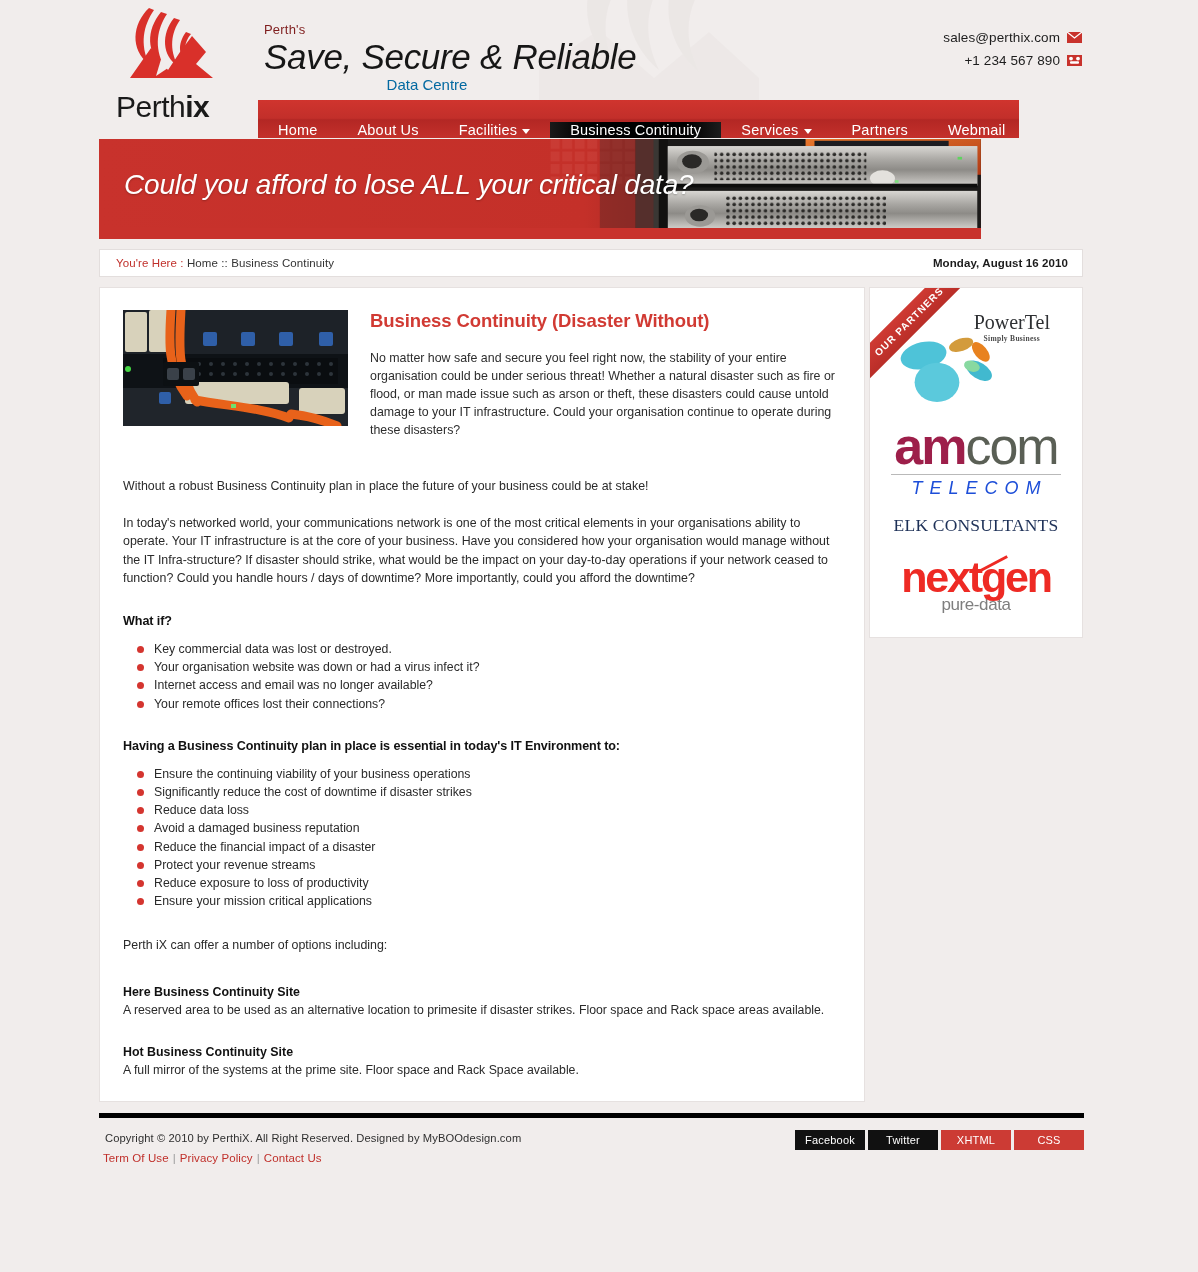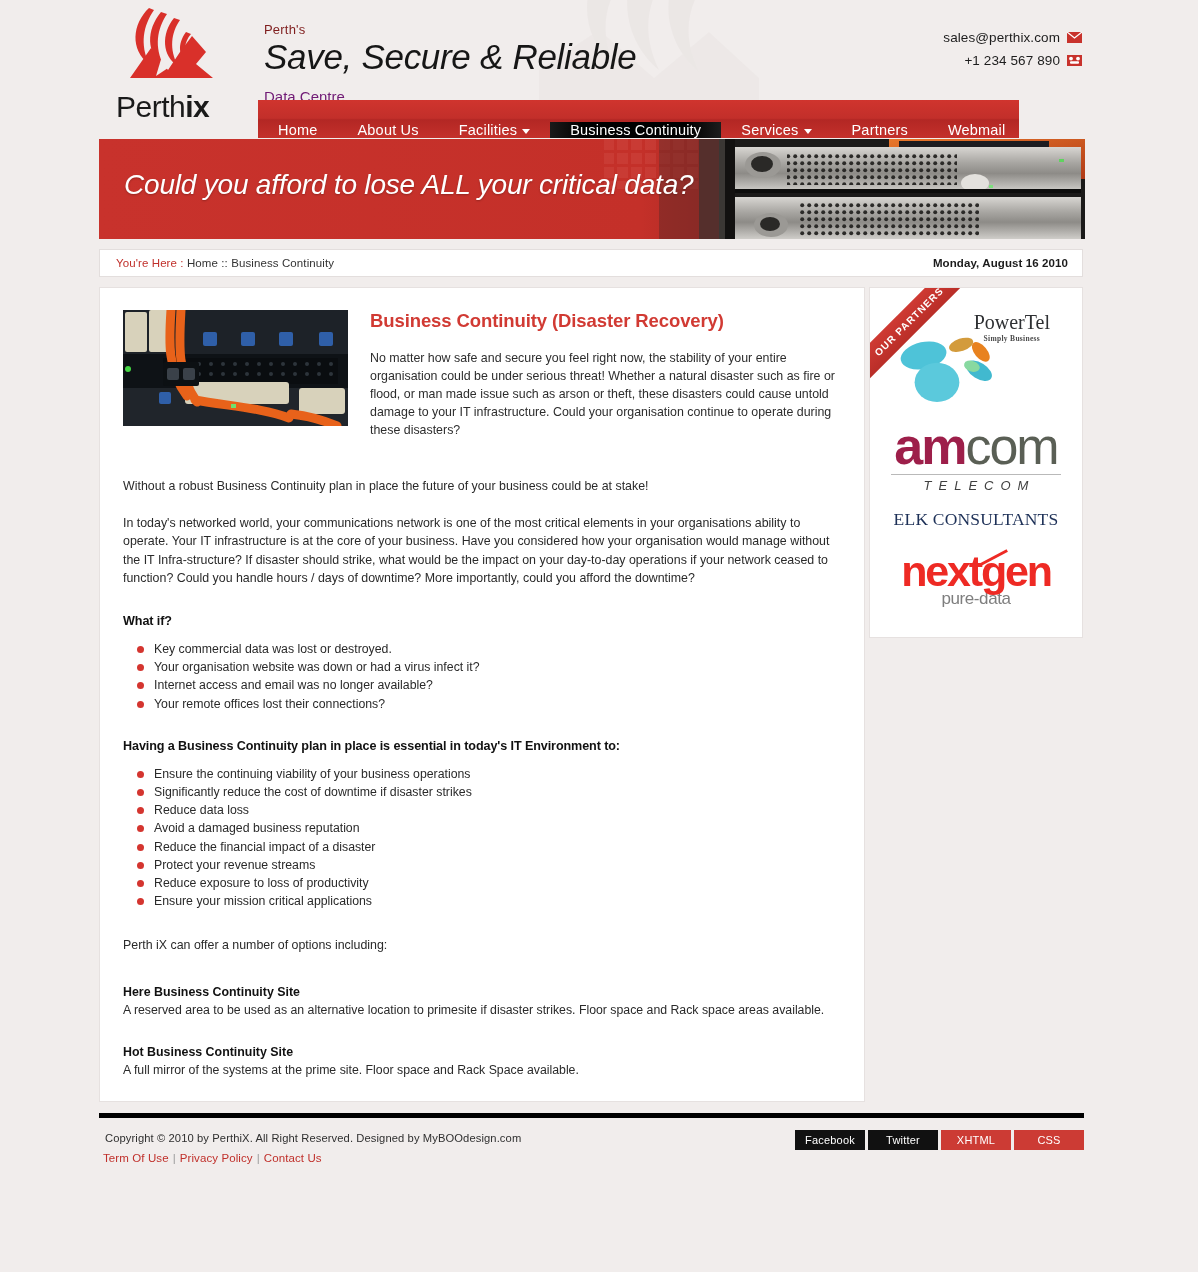--- a/index.html
+++ b/index.html
@@ -78,24 +78,24 @@
   .tagline-main {
     font-size: 35px;
     font-style: italic;
     color: #161616;
     letter-spacing: -0.3px;
     line-height: 38px;
     white-space: nowrap;
   }
   .tagline-sub {
     font-size: 15px;
-    color: #701a75;
-    text-align: left;
+    color: #0369a1;
+    text-align: center;
     width: 326px;
-    margin-top: 12px;
+    margin-top: 0px;
   }
   .contact-block {
     position: absolute;
     right: 3px;
     top: 30px;
     text-align: right;
     font-size: 13.5px;
     color: #1d1d1d;
   }
   .contact-line {
@@ -149,21 +149,21 @@
     border-top: 5px solid #ffffff;
     position: relative;
     top: 1px;
   }
 
   
   .banner {
     position: absolute;
     left: 99px;
     top: 139px;
-    width: 986px;
+    width: 882px;
     height: 100px;
     overflow: hidden;
     background: #c8322c;
   }
   .banner-art {
     position: absolute;
     inset: 0;
   }
   .banner-text {
     position: absolute;
@@ -374,22 +374,22 @@
   }
   .amcom .am { color: #9d1f4a; font-weight: bold; }
   .amcom .com { color: #5a5f55; }
   .amcom-rule {
     width: 170px;
     height: 1px;
     background: #b9b9b9;
     margin: 2px auto 3px auto;
   }
   .amcom-telecom {
-    font-size: 13px;
-    color: #404040;
+    font-size: 18px;
+    color: #1d4ed8;
     letter-spacing: 7px;
     font-style: italic;
     padding-left: 7px;
   }
   .elk {
     font-family: "Liberation Serif", serif;
     font-size: 17.5px;
     color: #1d3057;
     letter-spacing: 0.2px;
     margin-top: 16px;
@@ -711,21 +711,21 @@
               <path d="M168 104 C186 106 200 110 214 116"></path>
             </g>
             <rect x="2" y="56" width="6" height="6" rx="3" fill="#45d645"></rect>
             <rect x="108" y="94" width="5" height="4" fill="#6fe06f"></rect>
             <rect x="40" y="52" width="36" height="24" rx="2" fill="#0c1013"></rect>
             <rect x="44" y="58" width="12" height="12" rx="2" fill="#3a4149"></rect>
             <rect x="60" y="58" width="12" height="12" rx="2" fill="#3a4149"></rect>
           </svg>
         </div>
         <div style="flex:1;">
-          <h1 class="page-title">Business Continuity (Disaster Recovery)</h1>
+          <h1 class="page-title">Business Continuity (Disaster Without)</h1>
           <p class="intro-copy">No matter how safe and secure you feel right now, the stability of your entire organisation could be under serious threat! Whether a natural disaster such as fire or flood, or man made issue such as arson or theft, these disasters could cause untold damage to your IT infrastructure. Could your organisation continue to operate during these disasters?</p>
         </div>
       </div>
 
       <div class="body-block">
         <p class="para">Without a robust Business Continuity plan in place the future of your business could be at stake!</p>
         <div class="gap-sm"></div>
         <p class="para">In today's networked world, your communications network is one of the most critical elements in your organisations ability to operate. Your IT infrastructure is at the core of your business. Have you considered how your organisation would manage without the IT Infra-structure? If disaster should strike, what would be the impact on your day-to-day operations if your network ceased to function? Could you handle hours / days of downtime? More importantly, could you afford the downtime?</p>
 
         <div class="gap-md"></div>

